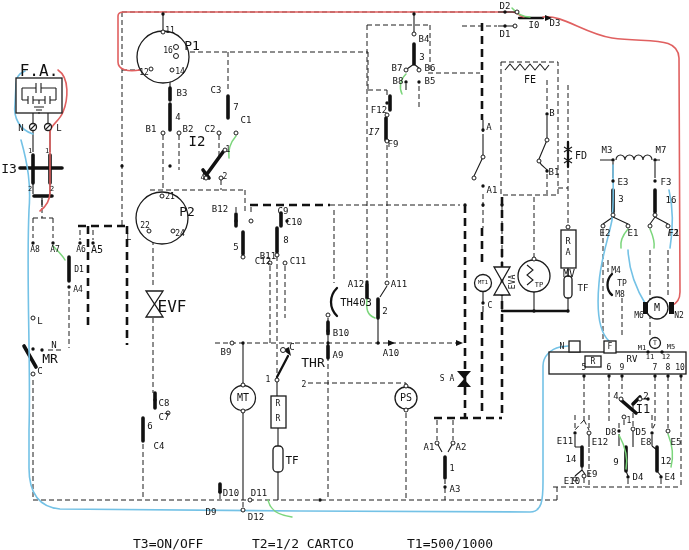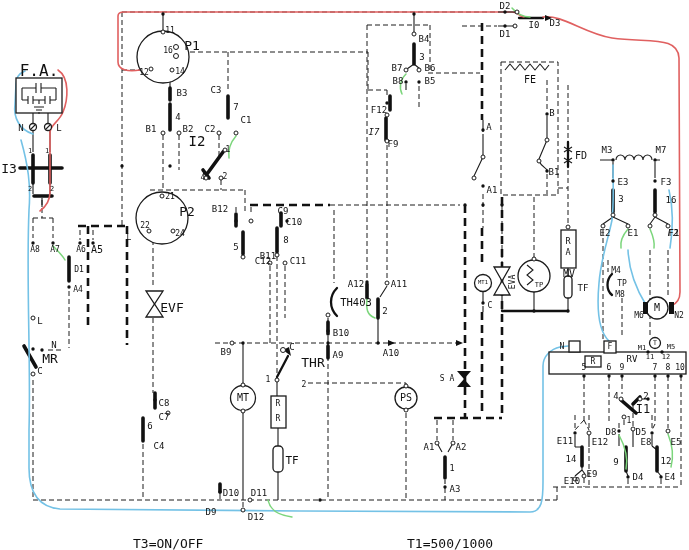--- a/index.html
+++ b/index.html
@@ -271,21 +271,21 @@
       <span class="lbl" style="left: 145px; top: 226px; font-size: 8px; text-align: right;">22</span>
       <span class="lbl" style="left: 180px; top: 234px; font-size: 8px;">24</span>
       <span class="lbl" style="left: 220px; top: 209px;">B12</span>
       <span class="lbl" style="left: 268px; top: 224px; margin-top: 32px;">B11</span>
       <span class="lbl" style="left: 283px; top: 211px;">C9</span>
       <span class="lbl" style="left: 294px; top: 222px;">C10</span>
       <span class="lbl" style="left: 236px; top: 247px;">5</span>
       <span class="lbl" style="left: 286px; top: 240px;">8</span>
       <span class="lbl" style="left: 263px; top: 261px;">C12</span>
       <span class="lbl" style="left: 298px; top: 261px;">C11</span>
-      <span class="lbl" style="left: 172px; top: 307px; font-size: 13px;">EVF</span>
+      <span class="lbl" style="left: 172px; top: 307px; font-size: 16px;">EVF</span>
       <span class="lbl" style="left: 35px; top: 250px; font-size: 8px;">A8</span>
       <span class="lbl" style="left: 55px; top: 250px; font-size: 8px;">A7</span>
       <span class="lbl" style="left: 81px; top: 250px; font-size: 8px;">A6</span>
       <span class="lbl" style="left: 97px; top: 250px; font-size: 10px;">A5</span>
       <span class="lbl" style="left: 79px; top: 270px; font-size: 8px;">D1</span>
       <span class="lbl" style="left: 78px; top: 290px; font-size: 8px;">A4</span>
       <span class="lbl" style="left: 40px; top: 321px;">L</span>
       <span class="lbl" style="left: 54px; top: 345px;">N</span>
       <span class="lbl" style="left: 50px; top: 358px; font-size: 13px;">MR</span>
       <span class="lbl" style="left: 40px; top: 371px;">C</span>
@@ -391,14 +391,15 @@
       <span class="lbl" style="left: 571px; top: 459px;">14</span>
       <span class="lbl" style="left: 616px; top: 462px;">9</span>
       <span class="lbl" style="left: 666px; top: 461px;">12</span>
       <span class="lbl" style="left: 592px; top: 474px;">E9</span>
       <span class="lbl" style="left: 572px; top: 481px;">E10</span>
       <span class="lbl" style="left: 638px; top: 477px;">D4</span>
       <span class="lbl" style="left: 670px; top: 477px;">E4</span>
     </div>
 
   <span class="cap" style="left:133px">T3=ON/OFF</span>
+  <span class="cap" style="left:252px">T2=1/2 CARTCO</span>
   <span class="cap" style="left:407px">T1=500/1000</span>
 </div>
 
 </body></html>

